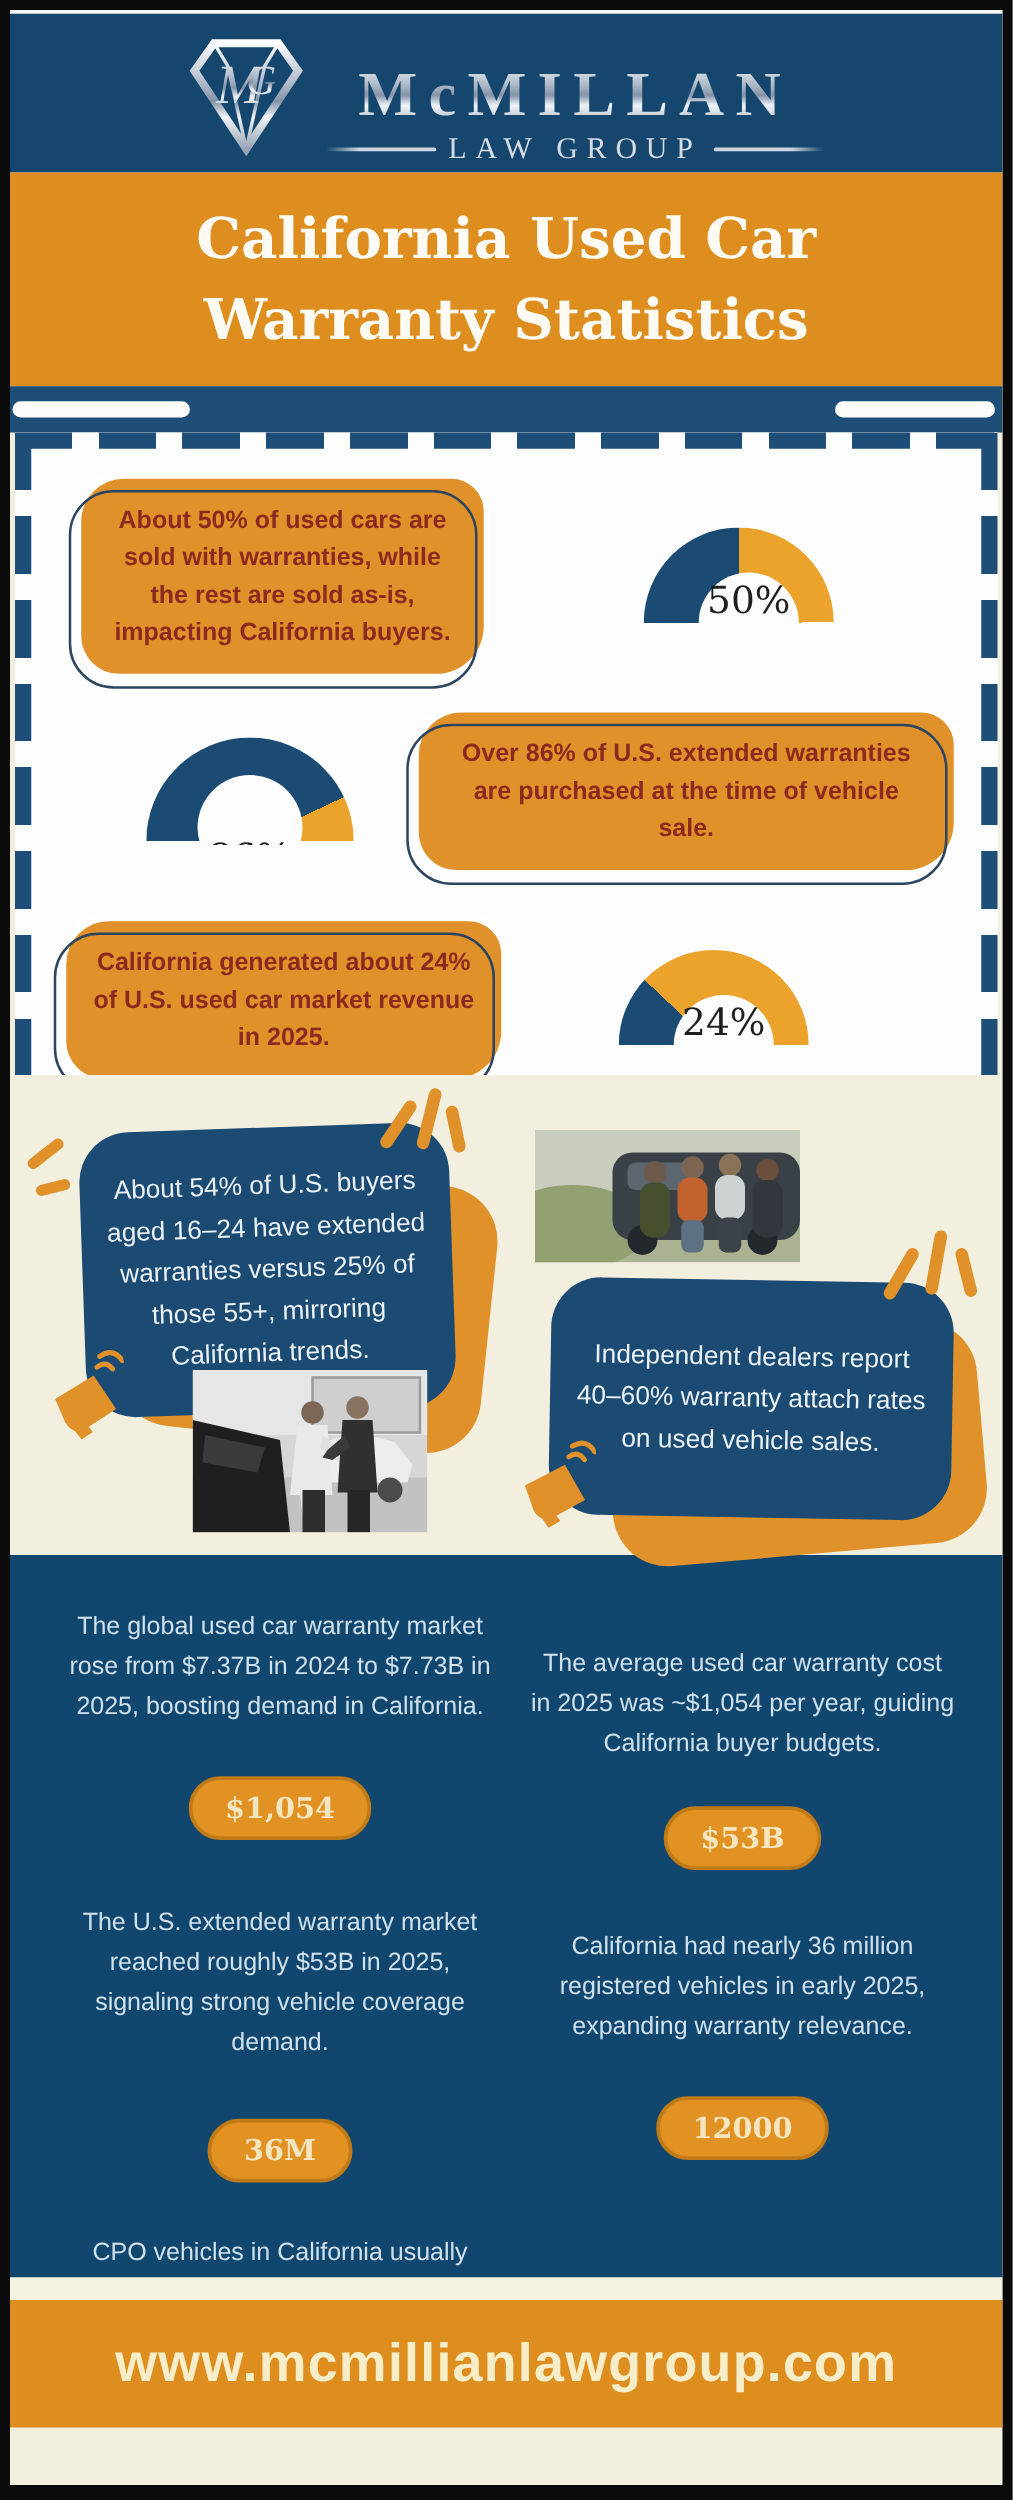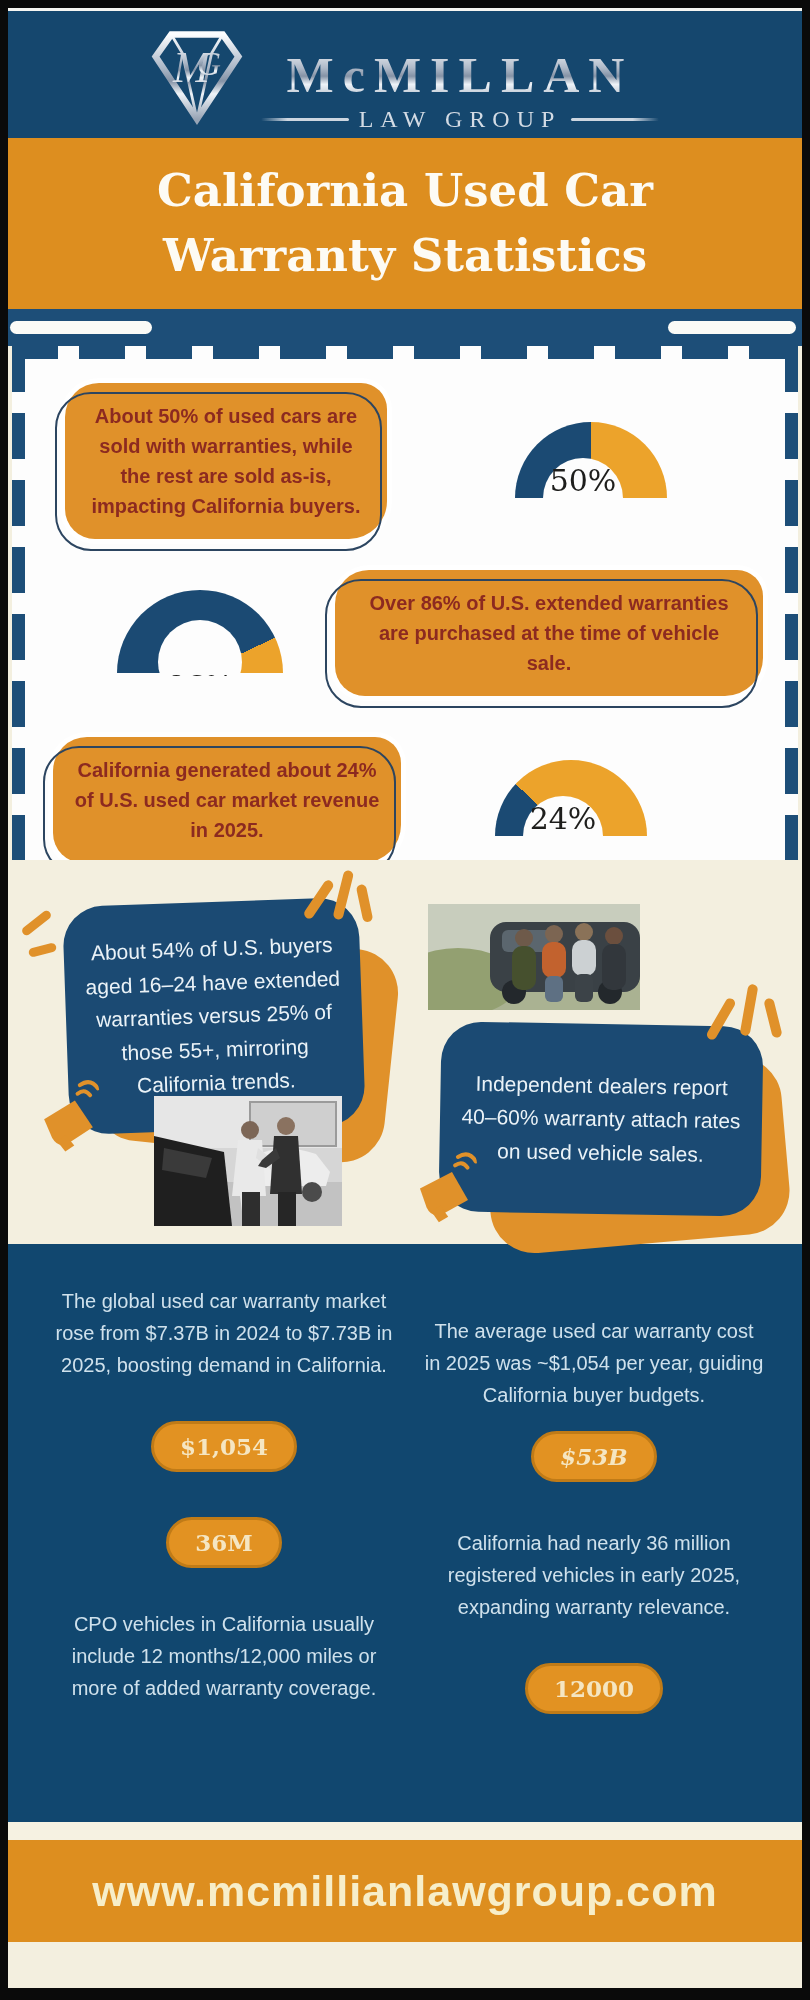--- a/index.html
+++ b/index.html
@@ -42,38 +42,38 @@
   .srow.r1{height:190px;padding-top:18px;}
   .srow.r2{height:180px;}
   .srow.r3{height:160px;}
   
   .obubble{position:relative;background:var(--bubble-orange);border-radius:34px 26px 38px 30px;padding:18px 20px;box-shadow:0 0 0 5px rgba(255,255,255,.85);}
   .obubble::after{content:"";position:absolute;left:-10px;top:9px;right:5px;bottom:-12px;border:2px solid #2c4560;border-radius:36px;pointer-events:none;}
   .obubble .txt{font-size:20px;line-height:1.5;font-weight:bold;color:var(--maroon);text-align:center;}
   
   .gauge{position:relative;width:152px;height:79px;overflow:hidden;}
   .gauge .arc{position:absolute;left:0;top:0;width:152px;height:152px;border-radius:50%;}
-  .gauge .hole{position:absolute;left:28px;top:36px;width:80px;height:80px;border-radius:50%;background:#fdfdfd;display:flex;justify-content:center;}
+  .gauge .hole{position:absolute;left:44px;top:36px;width:80px;height:80px;border-radius:50%;background:#fdfdfd;display:flex;justify-content:center;}
   .gauge .glabel{font-family:"DejaVu Serif",serif;font-size:30px;color:#1e1e1c;margin-top:5px;}
   
   .bubbles{height:384px;background:var(--cream);position:relative;}
   .nblob{position:absolute;background:var(--bubble-orange);border-radius:44px;}
   .nbubble{position:absolute;background:var(--bubble-navy);border-radius:40px;display:flex;align-items:center;justify-content:center;padding:16px 18px;}
   .nbubble .txt{color:#eaf2f7;font-size:21px;line-height:1.6;text-align:center;}
   .burst{position:absolute;}
   .burst span{position:absolute;display:block;background:var(--bubble-orange);border-radius:6px;}
   .photo{position:absolute;overflow:hidden;}
   .photo svg{display:block;width:100%;height:100%;}
   .mega{position:absolute;}
   
   .stats{height:578px;background:#11476f;display:flex;justify-content:space-between;padding:26px 38px 0 46px;}
   .scol{width:340px;display:flex;flex-direction:column;align-items:center;}
   .scol .stext{color:var(--light-text);font-size:20px;line-height:1.6;text-align:center;}
   .pill{background:var(--pill-orange);border:3px solid #c07b17;border-radius:30px;padding:9px 26px;font-family:"DejaVu Serif",serif;font-weight:bold;font-size:23px;color:var(--pill-text);}
-  .mt25{margin-top:25px;} .mt38{margin-top:20px;font-style:italic;} .mt40{margin-top:40px;} .mt45{margin-top:45px;} .mt50{margin-top:50px;} .mt15{margin-top:15px;}
+  .mt25{margin-top:25px;} .mt38{margin-top:34px;} .mt40{margin-top:40px;} .mt45{margin-top:45px;} .mt50{margin-top:50px;} .mt15{margin-top:15px;}
   
   .strip{height:18px;background:#f6f2e2;}
   .footer{height:102px;background:var(--orange);display:flex;align-items:center;justify-content:center;}
   .footer .url{font-size:43px;font-weight:bold;color:var(--url-text);letter-spacing:1px;}
 </style>
 </head>
 <body>
 
 <div class="poster">
   <div class="frame">
@@ -255,20 +255,21 @@
             <path d="M122 52 l-14 12 l-4 6 l8 2 l14 -10 Z" fill="#3a3a3a"></path>
           </g>
         </svg>
       </div>
     </div>
 
     <div class="stats">
       <div class="scol">
         <div class="stext mt15">The global used car warranty market rose from $7.37B in 2024 to $7.73B in 2025, boosting demand in California.</div>
         <div class="pill mt40">$1,054</div>
+        <div class="stext mt50">The U.S. extended warranty market reached roughly $53B in 2025, signaling strong vehicle coverage demand.</div>
         <div class="pill mt45">36M</div>
         <div class="stext mt40">CPO vehicles in California usually include 12 months/12,000 miles or more of added warranty coverage.</div>
       </div>
       <div class="scol">
         <div class="stext mt45">The average used car warranty cost in 2025 was ~$1,054 per year, guiding California buyer budgets.</div>
         <div class="pill mt38">$53B</div>
         <div class="stext mt45">California had nearly 36 million registered vehicles in early 2025, expanding warranty relevance.</div>
         <div class="pill mt40">12000</div>
       </div>
     </div>

